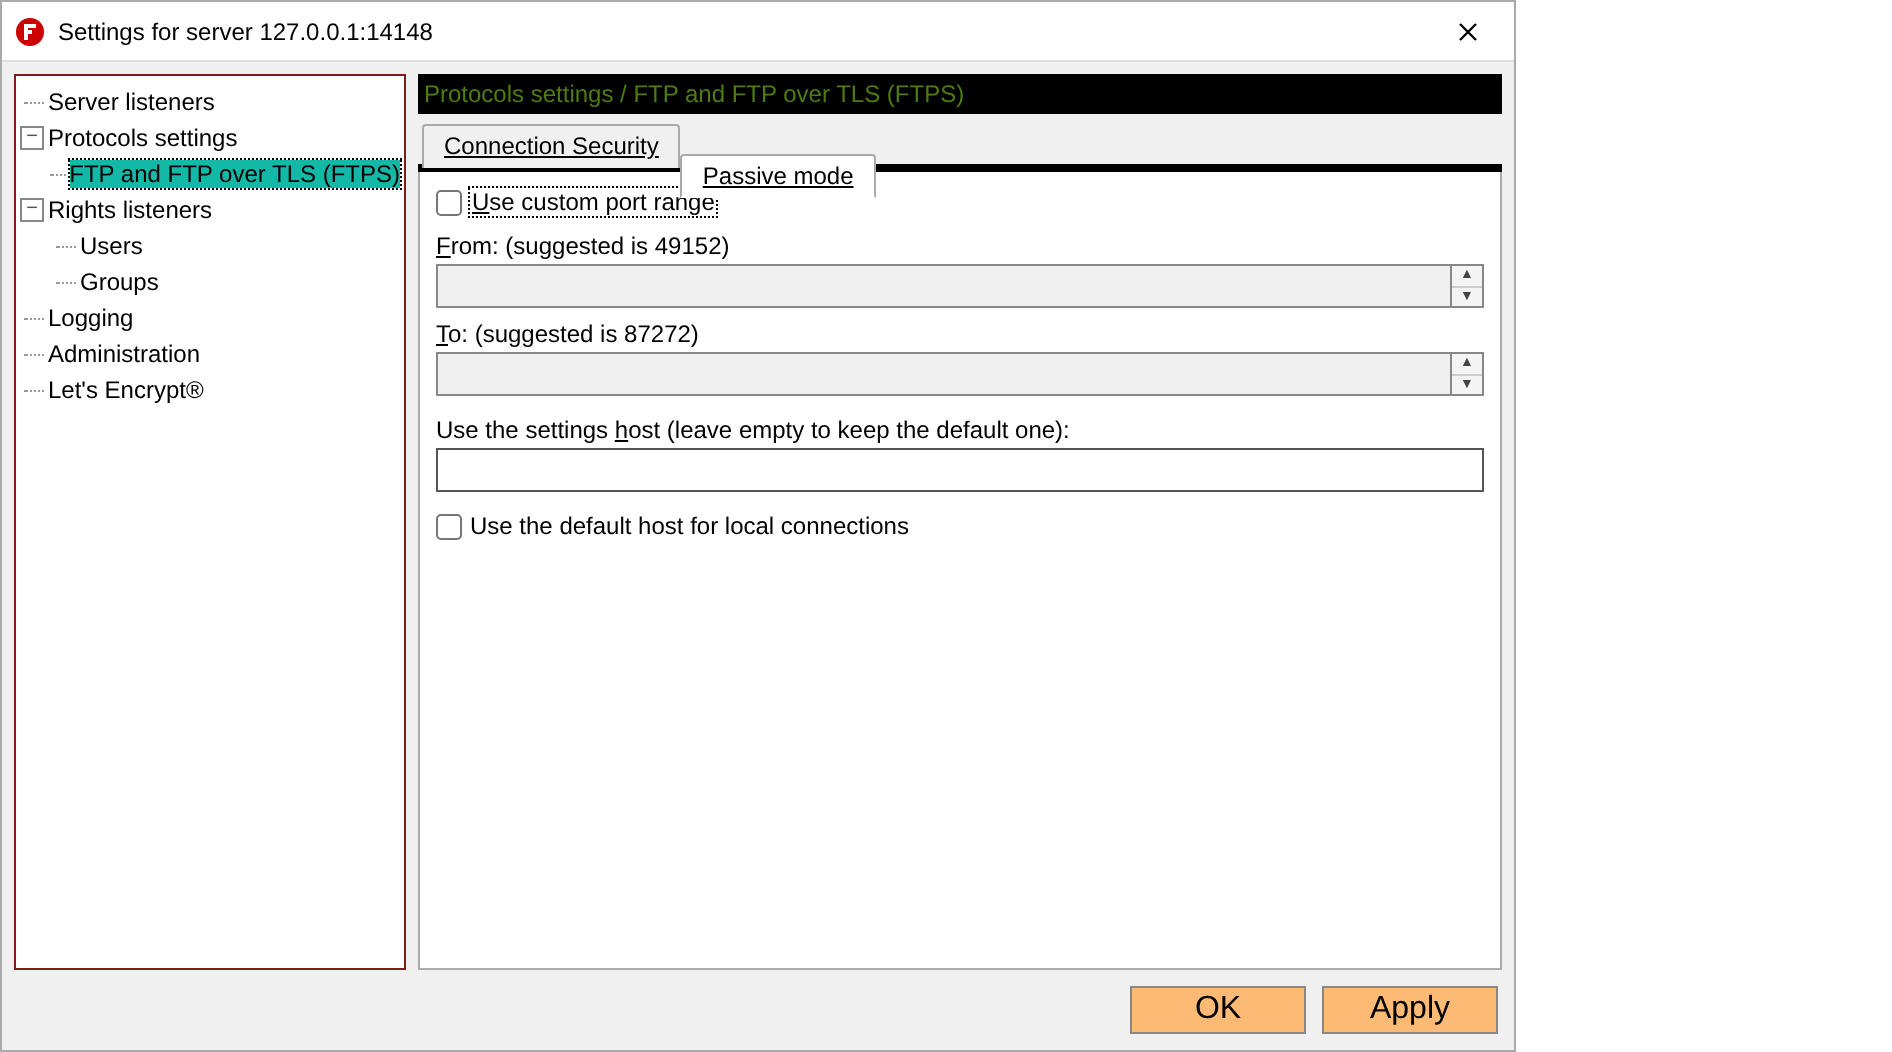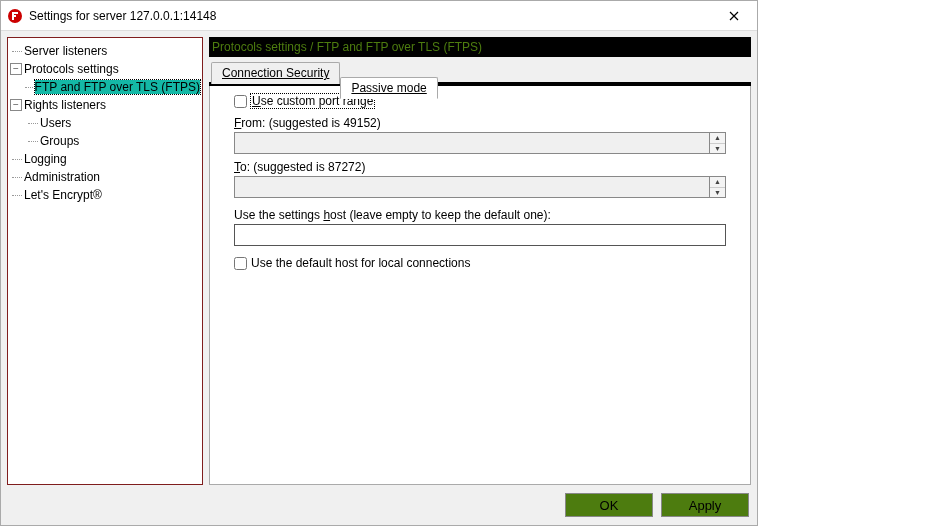--- a/index.html
+++ b/index.html
@@ -117,21 +117,21 @@
   .tab.active {
     background: #fff;
     border-bottom: 1px solid #fff;
     top: 16px;
   }
   .tabpanel {
     flex: 1;
     background: #fff;
     border: 1px solid #aaa;
     border-top: none;
-    padding: 6px 24px;
+    padding: 6px 8px;
   }
   .checkbox-row {
     display: flex; align-items: center;
     height: 18px;
   }
   .checkbox-row input[type=checkbox] {
     width: 13px; height: 13px;
     margin: 0 4px 0 0;
   }
   .focused-label { outline: 1px dotted #000; padding: 0 1px; }
@@ -178,24 +178,24 @@
   .button-row {
     display: flex;
     justify-content: flex-end;
     gap: 8px;
     padding: 8px 8px 8px 0;
   }
   .btn {
     width: 88px;
     height: 24px;
     border: 1px solid #888;
-    background: #4d7c0f;
+    background: #fdba74;
     cursor: default;
     font-family: inherit;
-    font-size: 13px;
+    font-size: 16px;
   }
 </style>
 </head>
 <body>
 
 <div class="window">
   <div class="titlebar">
     <span class="appicon">
       <svg viewBox="0 0 16 16" width="16" height="16">
         <circle cx="8" cy="8" r="7" fill="#c00"></circle>

